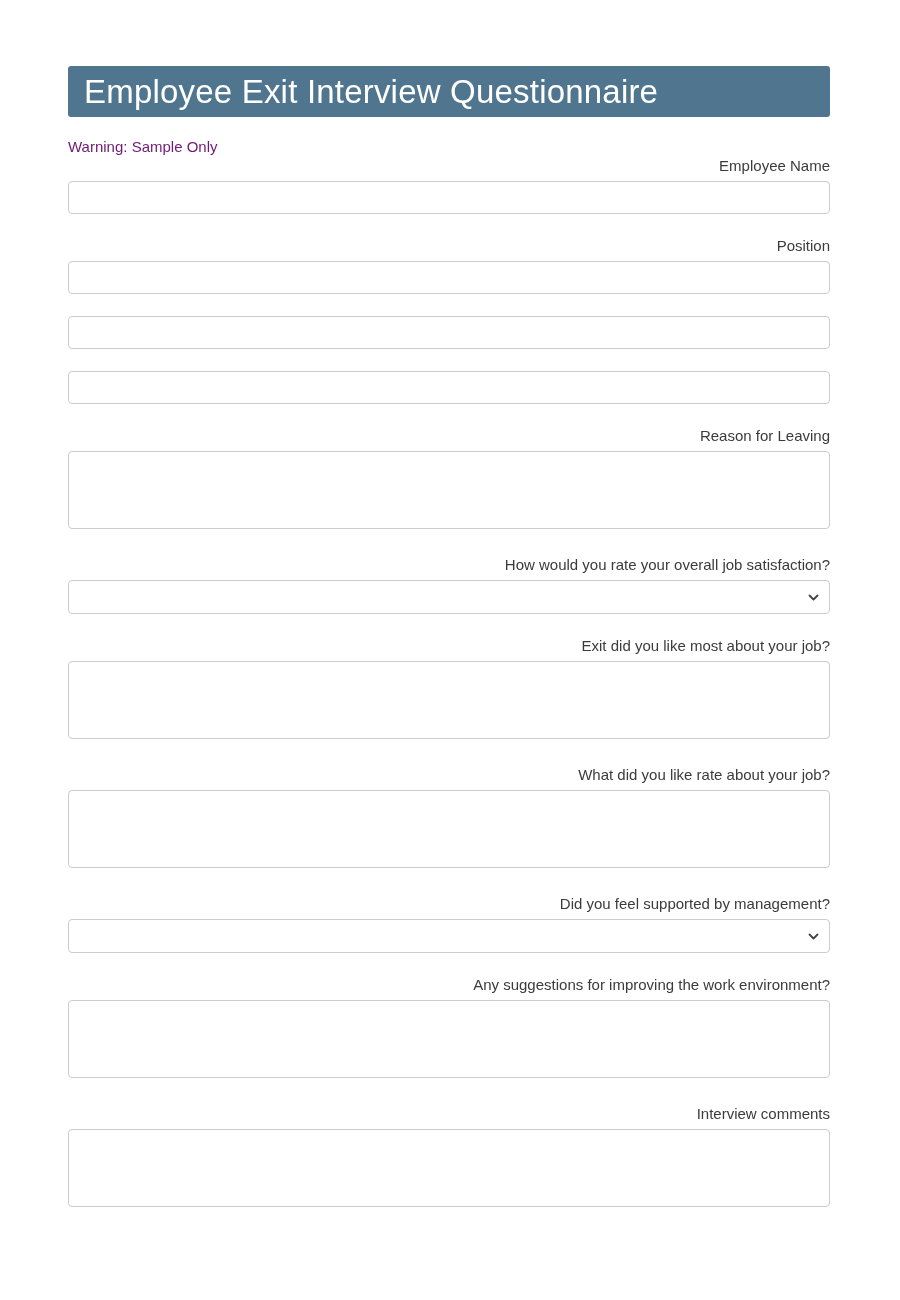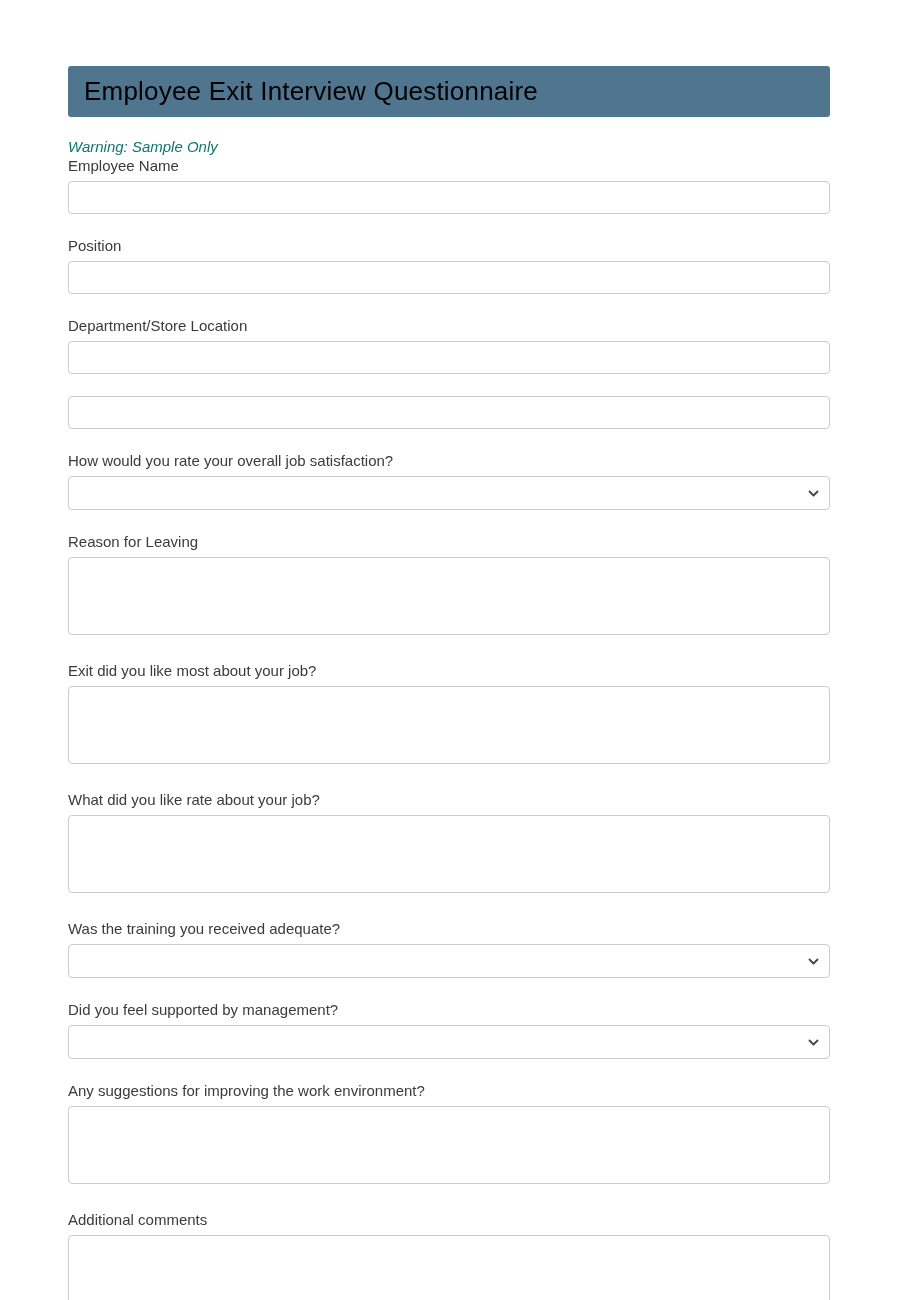--- a/index.html
+++ b/index.html
@@ -19,40 +19,40 @@
     height: 51px;
     background: #50768f;
     border-radius: 3px;
     display: flex;
     align-items: center;
     padding: 0 16px;
     margin-bottom: 20px;
   }
   .form-header h1 {
     margin: 0;
-    font-size: 26px;
+    font-size: 33px;
     font-weight: 400;
-    color: #000000;
+    color: #ffffff;
     letter-spacing: 0.2px;
     white-space: nowrap;
   }
   .warning {
     font-size: 15px;
     line-height: 19px;
-    font-style: italic;
-    color: #0f766e;
+    color: #701a75;
   }
   .field-group { margin-bottom: 22px; }
   .field-group.ta { margin-bottom: 26px; }
   .field-label {
     display: block;
     font-size: 15px;
     line-height: 19px;
     color: #3b3b3b;
     margin-bottom: 6px;
+    text-align: right;
   }
   .ctl {
     display: block;
     width: 100%;
     border: 1px solid #cccccc;
     border-radius: 4px;
     background: #ffffff;
     font-family: "Liberation Sans", sans-serif;
     font-size: 15px;
     color: #333333;
@@ -89,73 +89,61 @@
   <div id="fields">
       <div class="field-group">
         <label class="field-label">Employee Name</label>
         <input type="text" class="ctl" style="">
       </div>
       <div class="field-group">
         <label class="field-label">Position</label>
         <input type="text" class="ctl" style="">
       </div>
       <div class="field-group">
-        <label class="field-label">Department/Store Location</label>
         <input type="text" class="ctl" style="">
       </div>
       <div class="field-group">
         <input type="text" class="ctl" style="">
+      </div>
+      <div class="field-group ta">
+        <label class="field-label">Reason for Leaving</label>
+        <textarea class="ctl" style=""></textarea>
       </div>
       <div class="field-group">
         <label class="field-label">How would you rate your overall job satisfaction?</label>
         <div class="select-wrap">
           <select class="ctl"><option></option></select>
           <span class="chevron">
             <svg width="11" height="11" viewBox="0 0 11 11">
               <polyline points="1.5,3.5 5.5,7.5 9.5,3.5" fill="none" stroke="#444444" stroke-width="1.8" stroke-linecap="round" stroke-linejoin="round"></polyline>
             </svg>
           </span>
         </div>
       </div>
       <div class="field-group ta">
-        <label class="field-label">Reason for Leaving</label>
-        <textarea class="ctl" style=""></textarea>
-      </div>
-      <div class="field-group ta">
         <label class="field-label">Exit did you like most about your job?</label>
         <textarea class="ctl" style=""></textarea>
       </div>
       <div class="field-group ta">
         <label class="field-label">What did you like rate about your job?</label>
         <textarea class="ctl" style=""></textarea>
-      </div>
-      <div class="field-group">
-        <label class="field-label">Was the training you received adequate?</label>
-        <div class="select-wrap">
-          <select class="ctl"><option></option></select>
-          <span class="chevron">
-            <svg width="11" height="11" viewBox="0 0 11 11">
-              <polyline points="1.5,3.5 5.5,7.5 9.5,3.5" fill="none" stroke="#444444" stroke-width="1.8" stroke-linecap="round" stroke-linejoin="round"></polyline>
-            </svg>
-          </span>
-        </div>
       </div>
       <div class="field-group">
         <label class="field-label">Did you feel supported by management?</label>
         <div class="select-wrap">
           <select class="ctl"><option></option></select>
           <span class="chevron">
             <svg width="11" height="11" viewBox="0 0 11 11">
               <polyline points="1.5,3.5 5.5,7.5 9.5,3.5" fill="none" stroke="#444444" stroke-width="1.8" stroke-linecap="round" stroke-linejoin="round"></polyline>
             </svg>
           </span>
         </div>
       </div>
       <div class="field-group ta">
         <label class="field-label">Any suggestions for improving the work environment?</label>
         <textarea class="ctl" style=""></textarea>
       </div>
       <div class="field-group ta">
-        <label class="field-label">Additional comments</label>
+        <label class="field-label">Interview comments</label>
         <textarea class="ctl" style=""></textarea>
       </div>
     </div>
 </div>
 
 </body></html>

